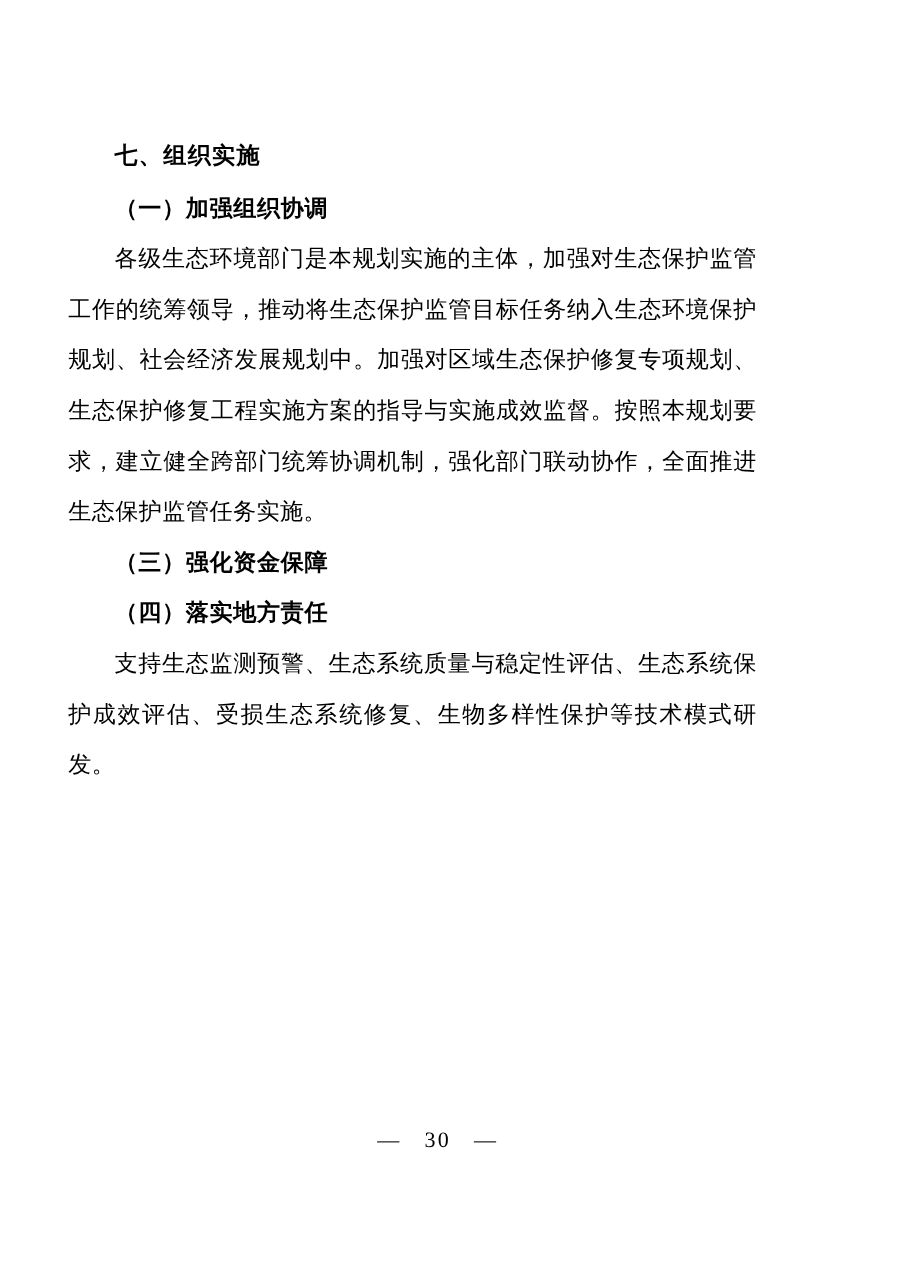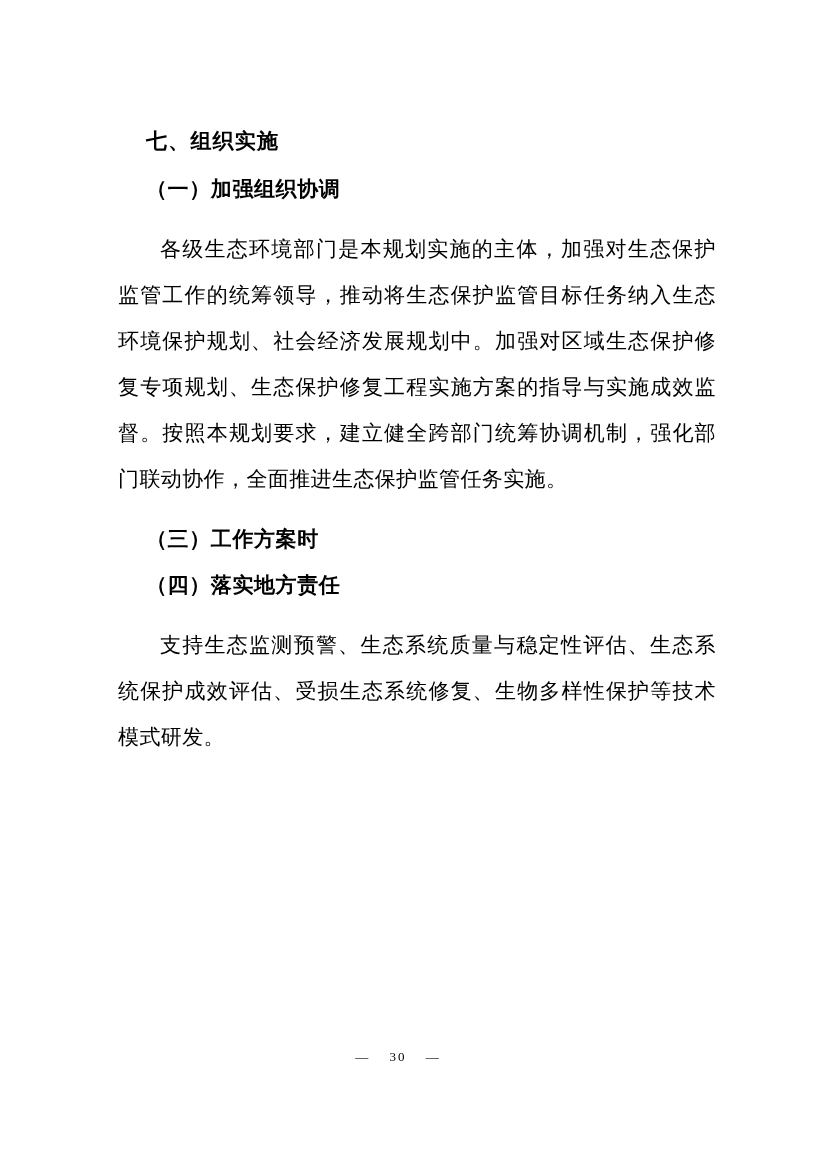--- a/index.html
+++ b/index.html
@@ -15,21 +15,21 @@
     position: relative;
     overflow: hidden;
   }
   .page {
     position: absolute;
     top: 0;
     left: 0;
     width: 796px;
     height: 1169px;
     box-sizing: border-box;
-    padding: 118px 96px 0 104px;
+    padding: 118px 96px 0 62px;
   }
   .doc-body {
     width: 626px;
   }
   .heading-1 {
     font-size: 21px;
     font-weight: bold;
     letter-spacing: 1.2px;
     line-height: 46px;
     margin: 0 0 2px 0;
@@ -41,33 +41,33 @@
     font-weight: bold;
     letter-spacing: 0.6px;
     line-height: 46px;
     margin: 0;
     text-indent: 42px;
     font-family: Liberation Serif, serif;
   }
   .para {
     font-size: 21px;
     line-height: 46px;
-    margin: 14px;
+    margin: 0;
     text-indent: 42px;
     text-align: justify;
     text-justify: inter-ideograph;
     letter-spacing: 0.4px;
   }
   .footer {
     position: absolute;
     left: 0;
     right: 0;
-    bottom: 104px;
+    bottom: 120px;
     text-align: center;
-    font-size: 13px;
+    font-size: 20px;
     letter-spacing: 2px;
     font-family: "Liberation Serif", serif;
   }
   .footer .pg {
     display: inline-block;
     padding: 0 14px;
   }
 </style>
 </head>
 <body>
@@ -76,21 +76,21 @@
   <div class="doc-body">
 
     <h1 class="heading-1">七、组织实施</h1>
 
     <h2 class="heading-2">（一）加强组织协调</h2>
 
     <p class="para">各级生态环境部门是本规划实施的主体，加强对生态保护监管工作的统筹领导，推动将生态保护监管目标任务纳入生态环境保护规划、社会经济发展规划中。加强对区域生态保护修复专项规划、生态保护修复工程实施方案的指导与实施成效监督。按照本规划要求，建立健全跨部门统筹协调机制，强化部门联动协作，全面推进生态保护监管任务实施。</p>
 
 
 
-    <h2 class="heading-2">（三）工作方案时</h2>
+    <h2 class="heading-2">（三）强化资金保障</h2>
 
 
     <h2 class="heading-2">（四）落实地方责任</h2>
 
     <p class="para">支持生态监测预警、生态系统质量与稳定性评估、生态系统保护成效评估、受损生态系统修复、生物多样性保护等技术模式研发。</p>
 
   </div>
 
   <div class="footer">
     <span>—</span>

